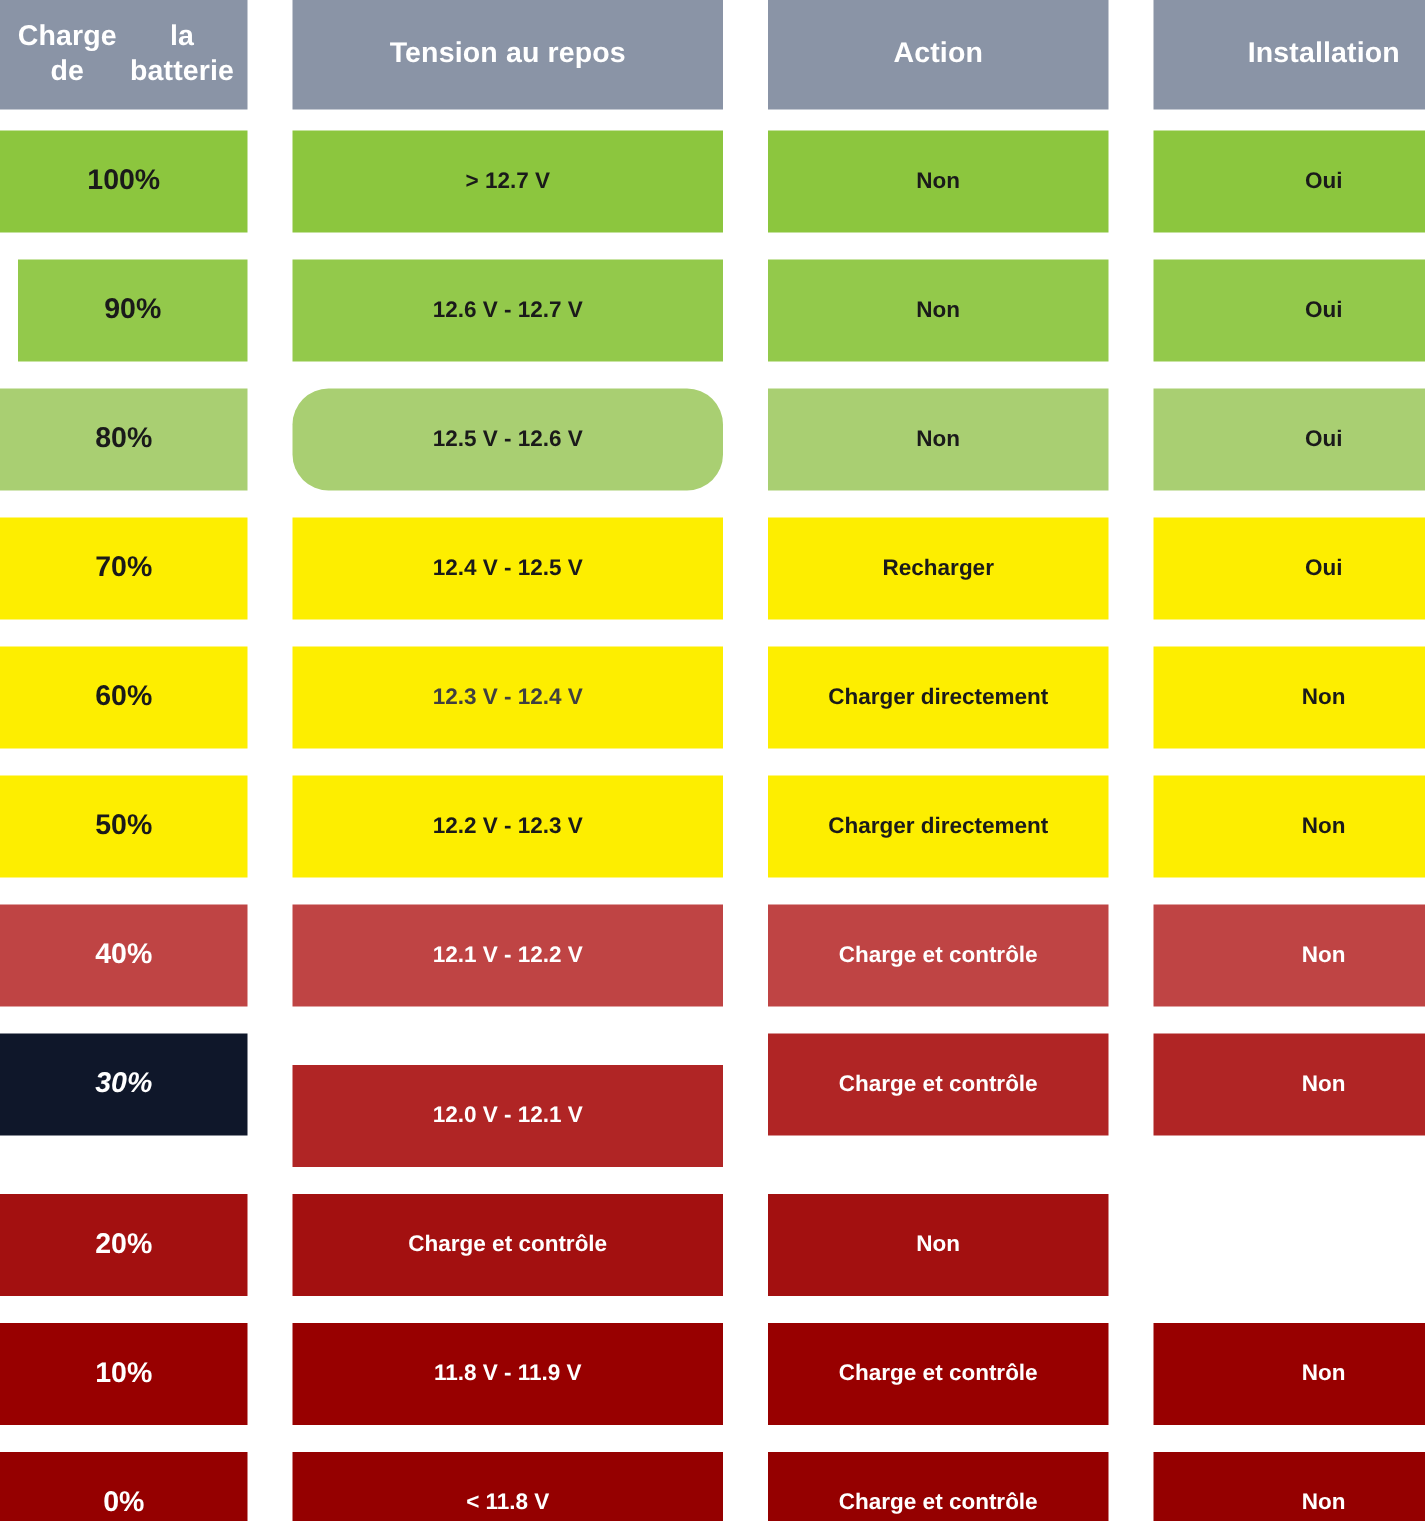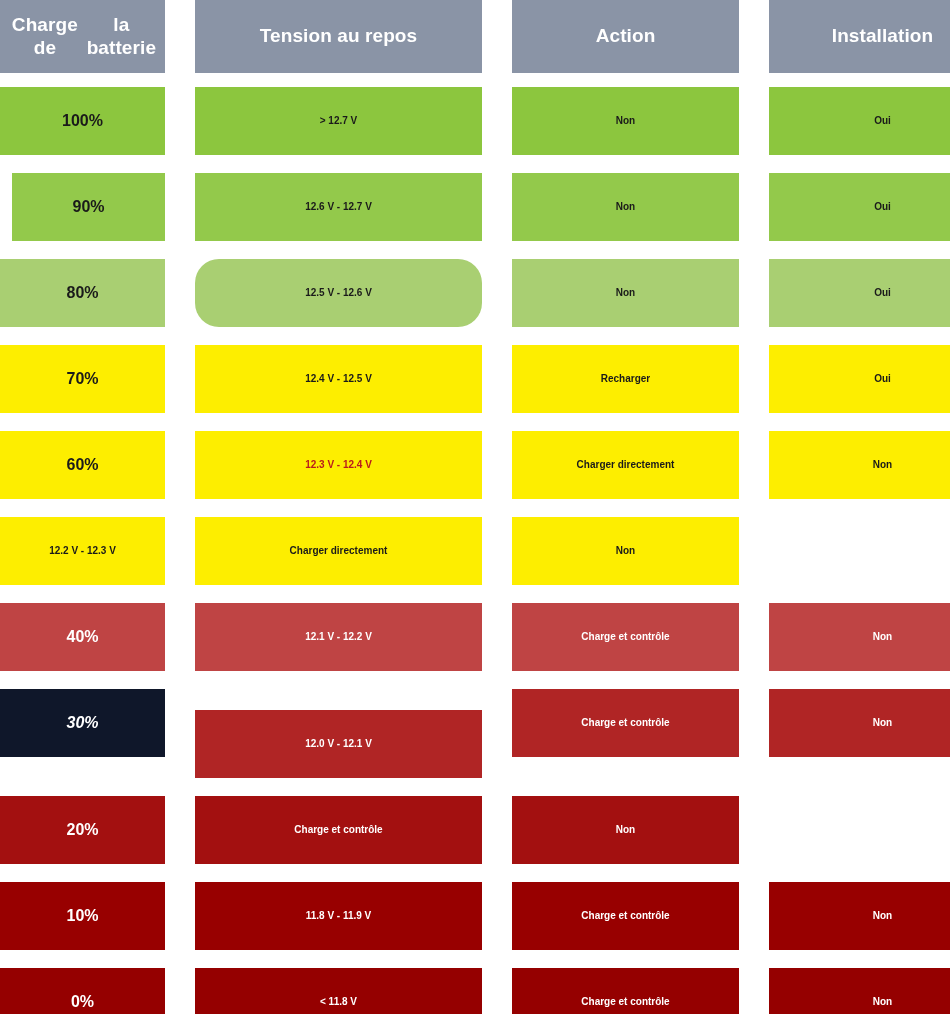--- a/index.html
+++ b/index.html
@@ -46,23 +46,23 @@
     height: 73px;
     font-size: 19px;
     letter-spacing: 0.1px;
     color: #ffffff;
   }
   .header-row { margin-bottom: 14px; }
 
   
   .data-row .cell {
     height: 68px;
-    font-size: 10px;
+    font-size: 15px;
   }
-  .data-row .cell.col-charge { font-size: 16px; }
+  .data-row .cell.col-charge { font-size: 19px; }
 
   
   .data-row:last-child { margin-bottom: 0; }
 
   
   .cell.col-action { white-space: nowrap; }
 </style>
 </head>
 <body>
 
@@ -105,25 +105,26 @@
         <div class="cell col-installation" style="background: rgb(169, 207, 114); color: rgb(26, 26, 26);">Oui</div>
       </div>
       <div class="trow data-row">
         <div class="cell col-charge" style="background: rgb(253, 238, 0); color: rgb(26, 26, 26);">70%</div>
         <div class="cell col-tension" style="background: rgb(253, 238, 0); color: rgb(26, 26, 26);">12.4 V - 12.5 V</div>
         <div class="cell col-action" style="background: rgb(253, 238, 0); color: rgb(26, 26, 26); text-align: center;">Recharger</div>
         <div class="cell col-installation" style="background: rgb(253, 238, 0); color: rgb(26, 26, 26);">Oui</div>
       </div>
       <div class="trow data-row">
         <div class="cell col-charge" style="background: rgb(253, 238, 0); color: rgb(26, 26, 26);">60%</div>
-        <div class="cell col-tension" style="background: rgb(253, 238, 0); color: #b91c1c;">12.3 V - 12.4 V</div>
+        <div class="cell col-tension" style="background: rgb(253, 238, 0); color: #404040;">12.3 V - 12.4 V</div>
         <div class="cell col-action" style="background: rgb(253, 238, 0); color: rgb(26, 26, 26);">Charger directement</div>
         <div class="cell col-installation" style="background: rgb(253, 238, 0); color: rgb(26, 26, 26);">Non</div>
       </div>
       <div class="trow data-row">
+        <div class="cell col-charge" style="background: rgb(253, 238, 0); color: rgb(26, 26, 26);">50%</div>
         <div class="cell col-tension" style="background: rgb(253, 238, 0); color: rgb(26, 26, 26);">12.2 V - 12.3 V</div>
         <div class="cell col-action" style="background: rgb(253, 238, 0); color: rgb(26, 26, 26);">Charger directement</div>
         <div class="cell col-installation" style="background: rgb(253, 238, 0); color: rgb(26, 26, 26);">Non</div>
       </div>
       <div class="trow data-row">
         <div class="cell col-charge" style="background: rgb(191, 68, 68); color: rgb(255, 255, 255);">40%</div>
         <div class="cell col-tension" style="background: rgb(191, 68, 68); color: rgb(255, 255, 255);">12.1 V - 12.2 V</div>
         <div class="cell col-action" style="background: rgb(191, 68, 68); color: rgb(255, 255, 255);">Charge et contrôle</div>
         <div class="cell col-installation" style="background: rgb(191, 68, 68); color: rgb(255, 255, 255);">Non</div>
       </div>

